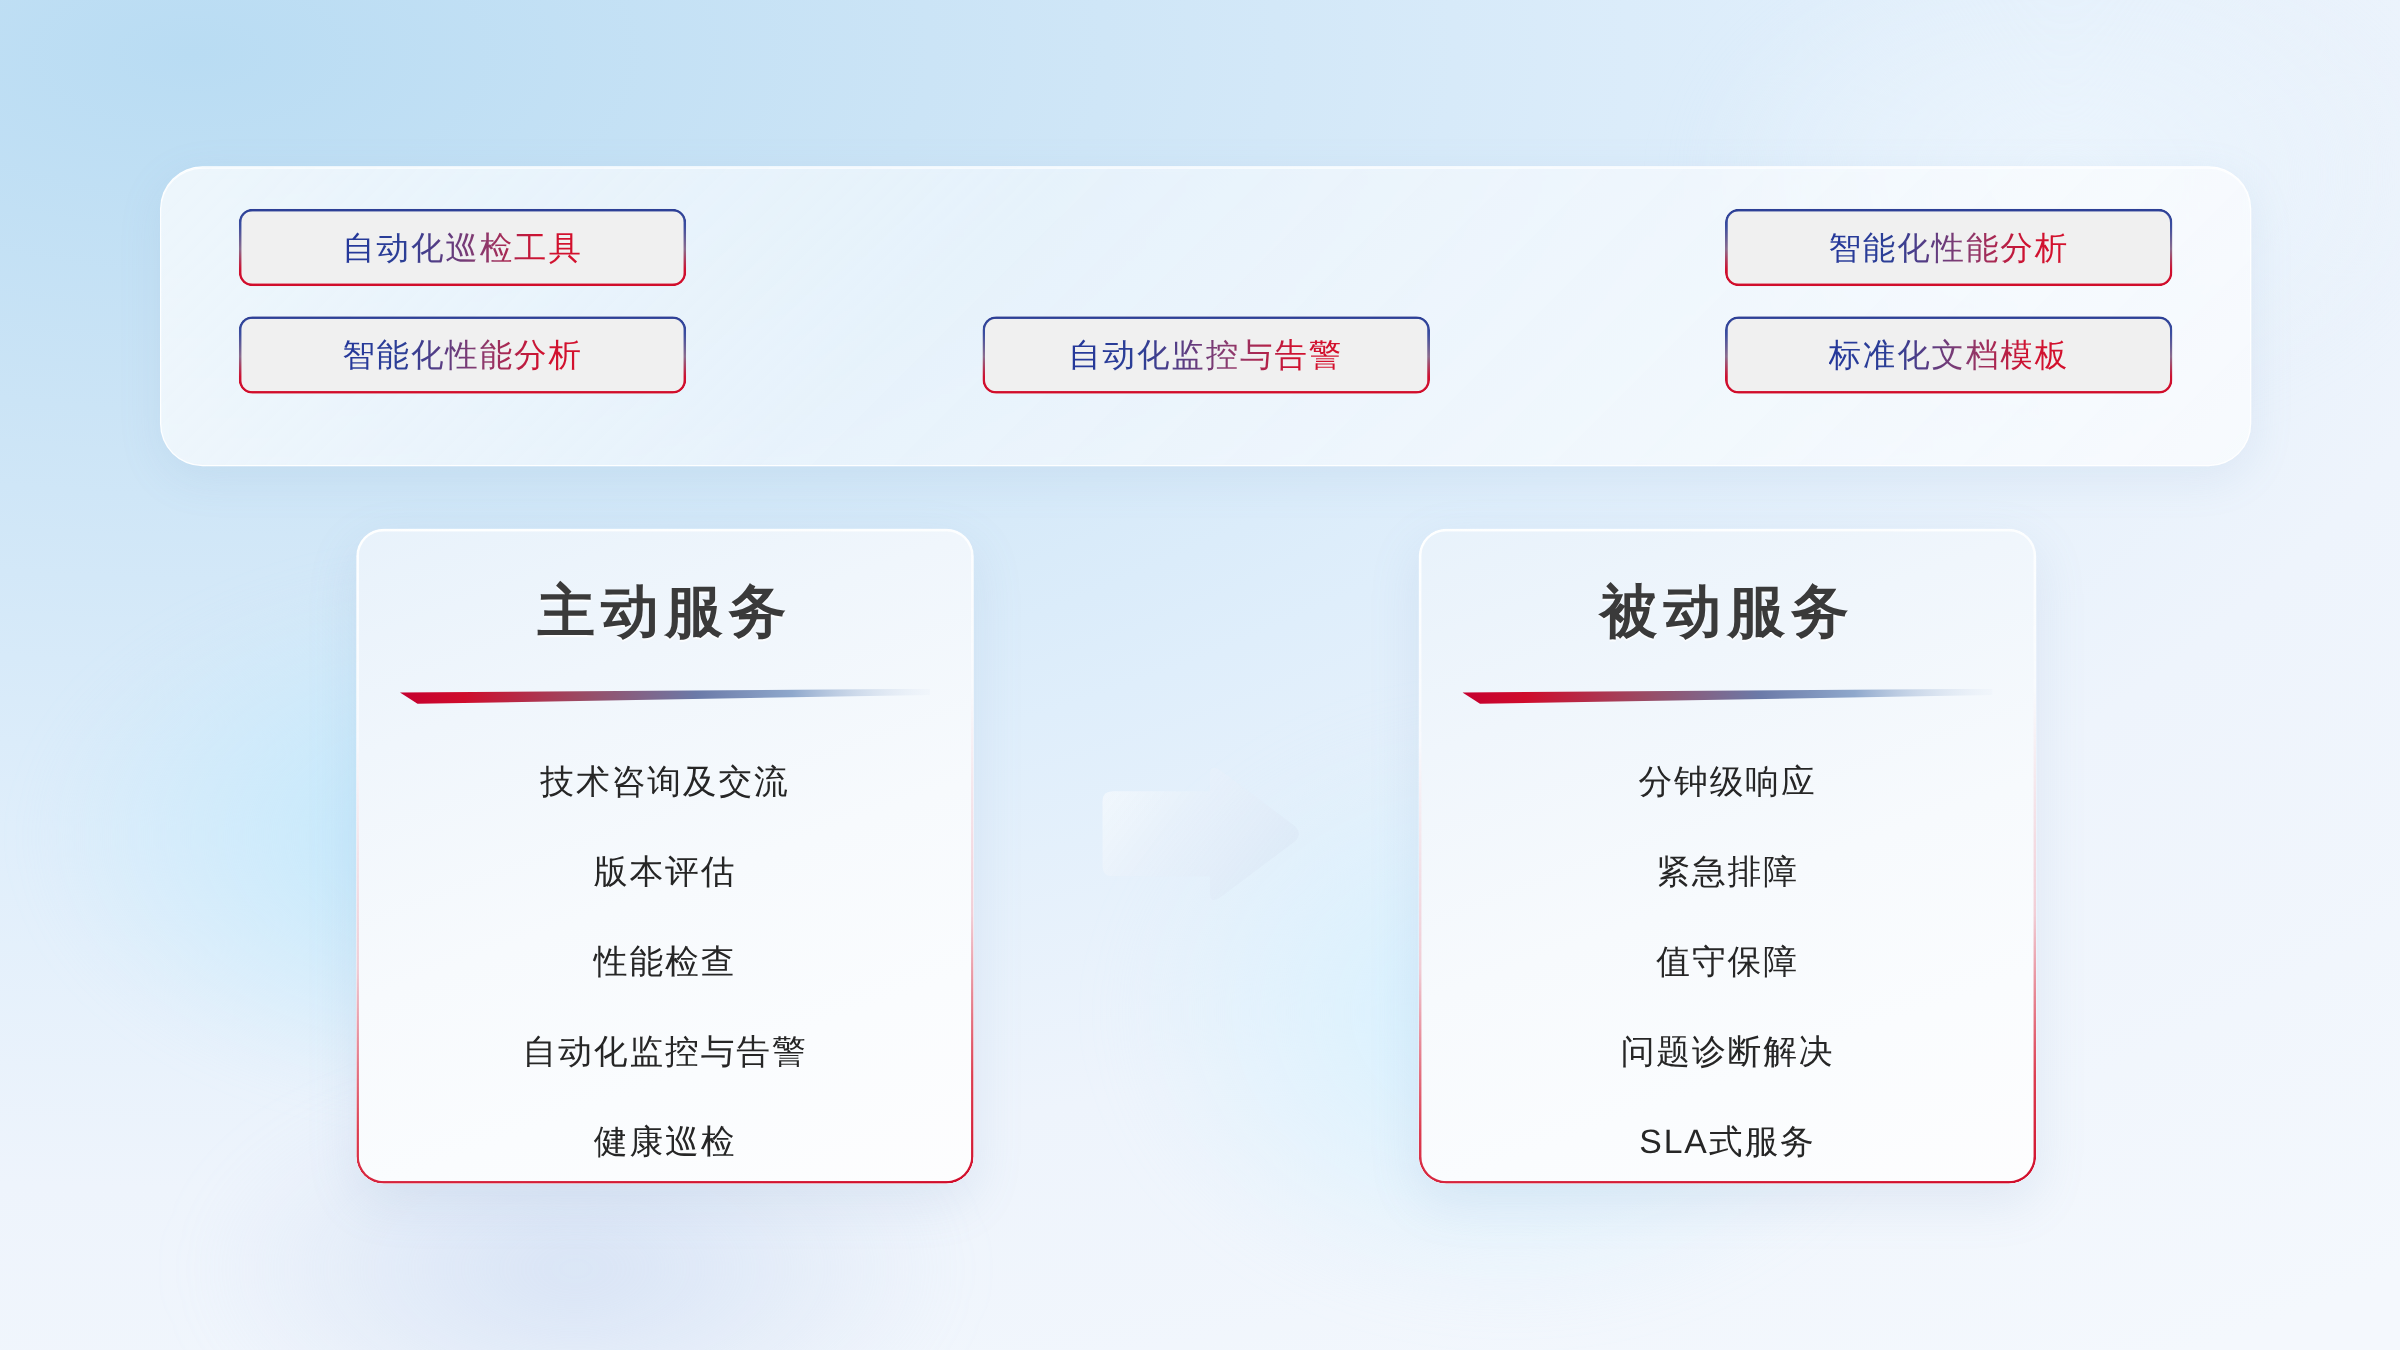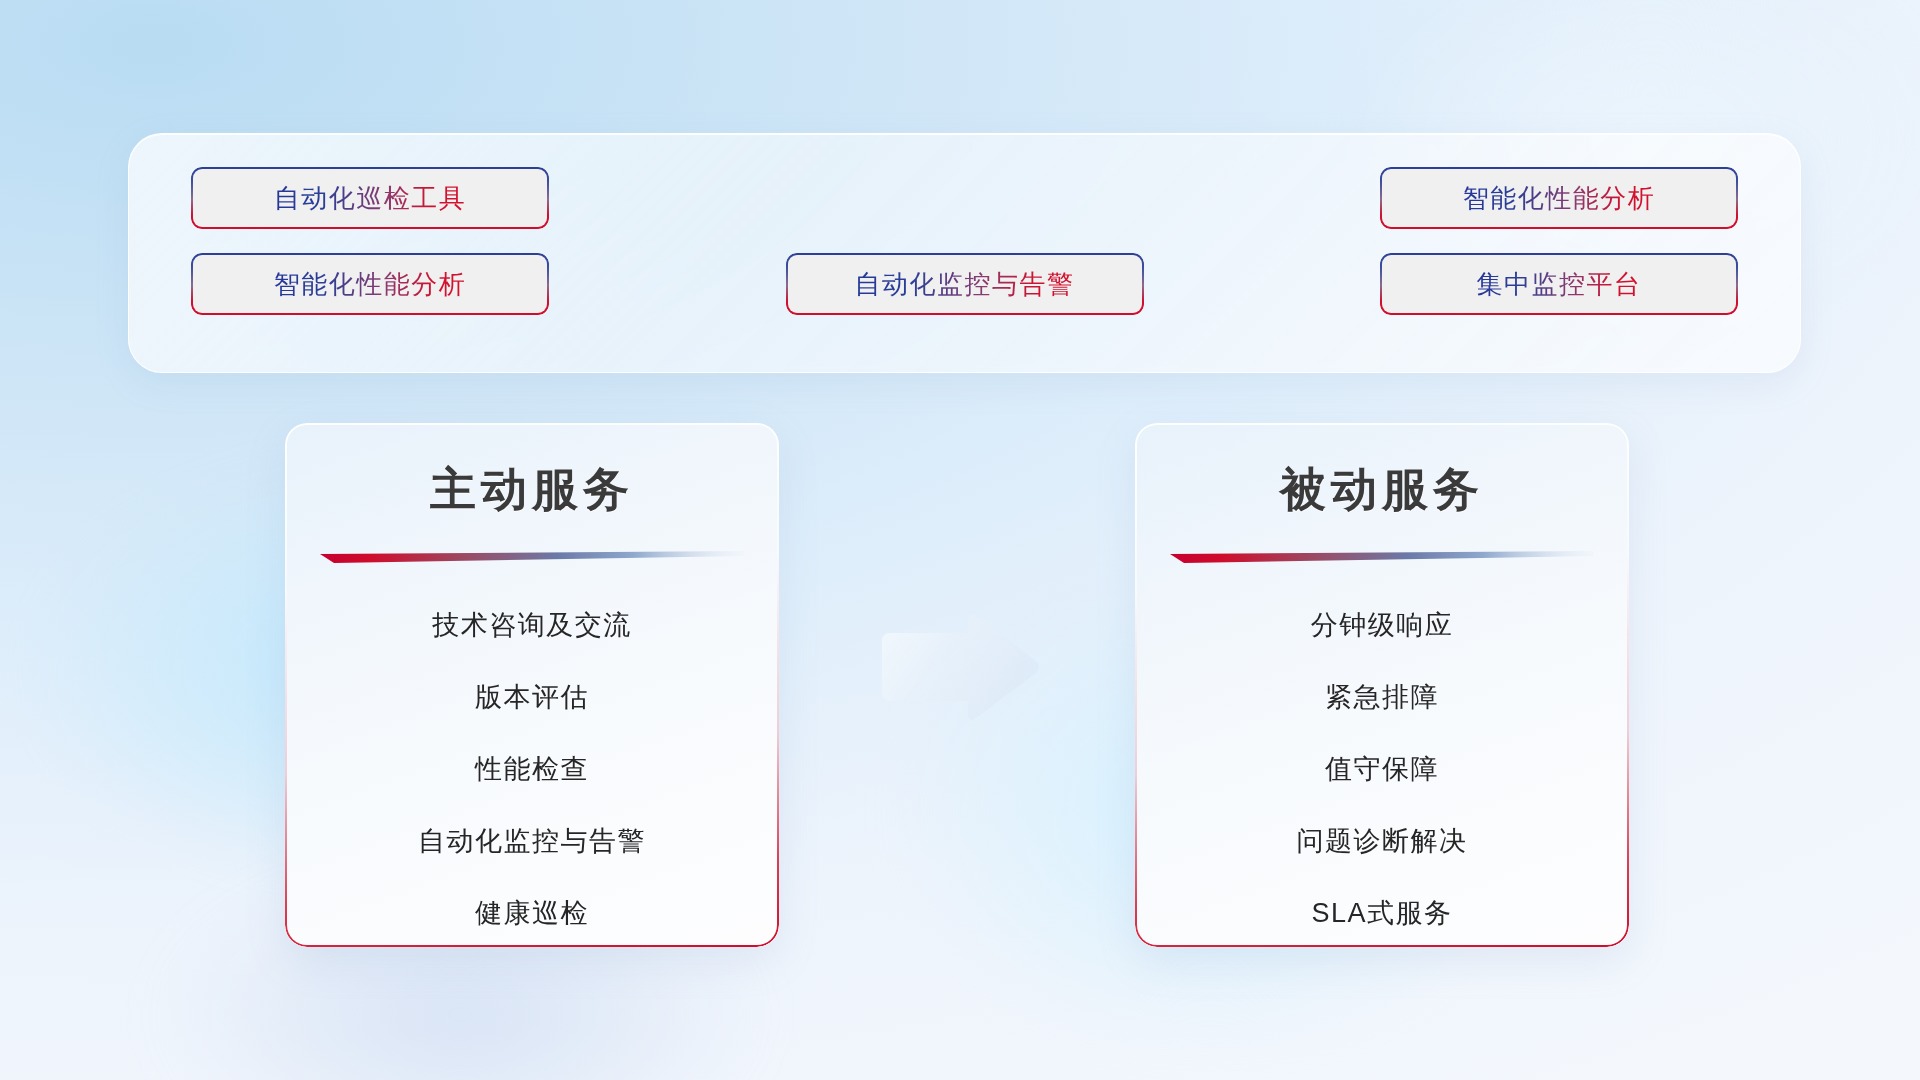--- a/index.html
+++ b/index.html
@@ -151,21 +151,21 @@
     </div>
   </div>
   <div class="chip-row">
     <div class="chip">
       <span class="chip-label">智能化性能分析</span>
     </div>
     <div class="chip">
       <span class="chip-label">自动化监控与告警</span>
     </div>
     <div class="chip">
-      <span class="chip-label">集中监控平台</span>
+      <span class="chip-label">标准化文档模板</span>
     </div>
   </div>
 </div>
 
 <div class="arrow">
   <svg width="170" height="112" viewBox="0 0 170 112">
     <defs>
       <linearGradient id="arrGrad" x1="0" y1="0" x2="1" y2="0.5">
         <stop offset="0%" stop-color="#ffffff" stop-opacity="0.55"></stop>
         <stop offset="45%" stop-color="#e9f1fa" stop-opacity="0.60"></stop>

